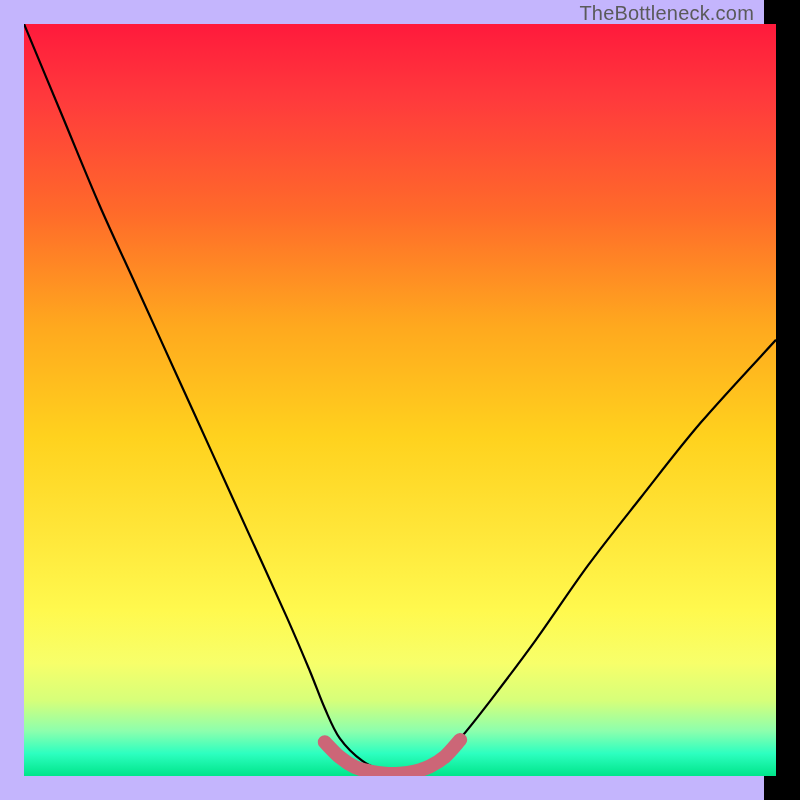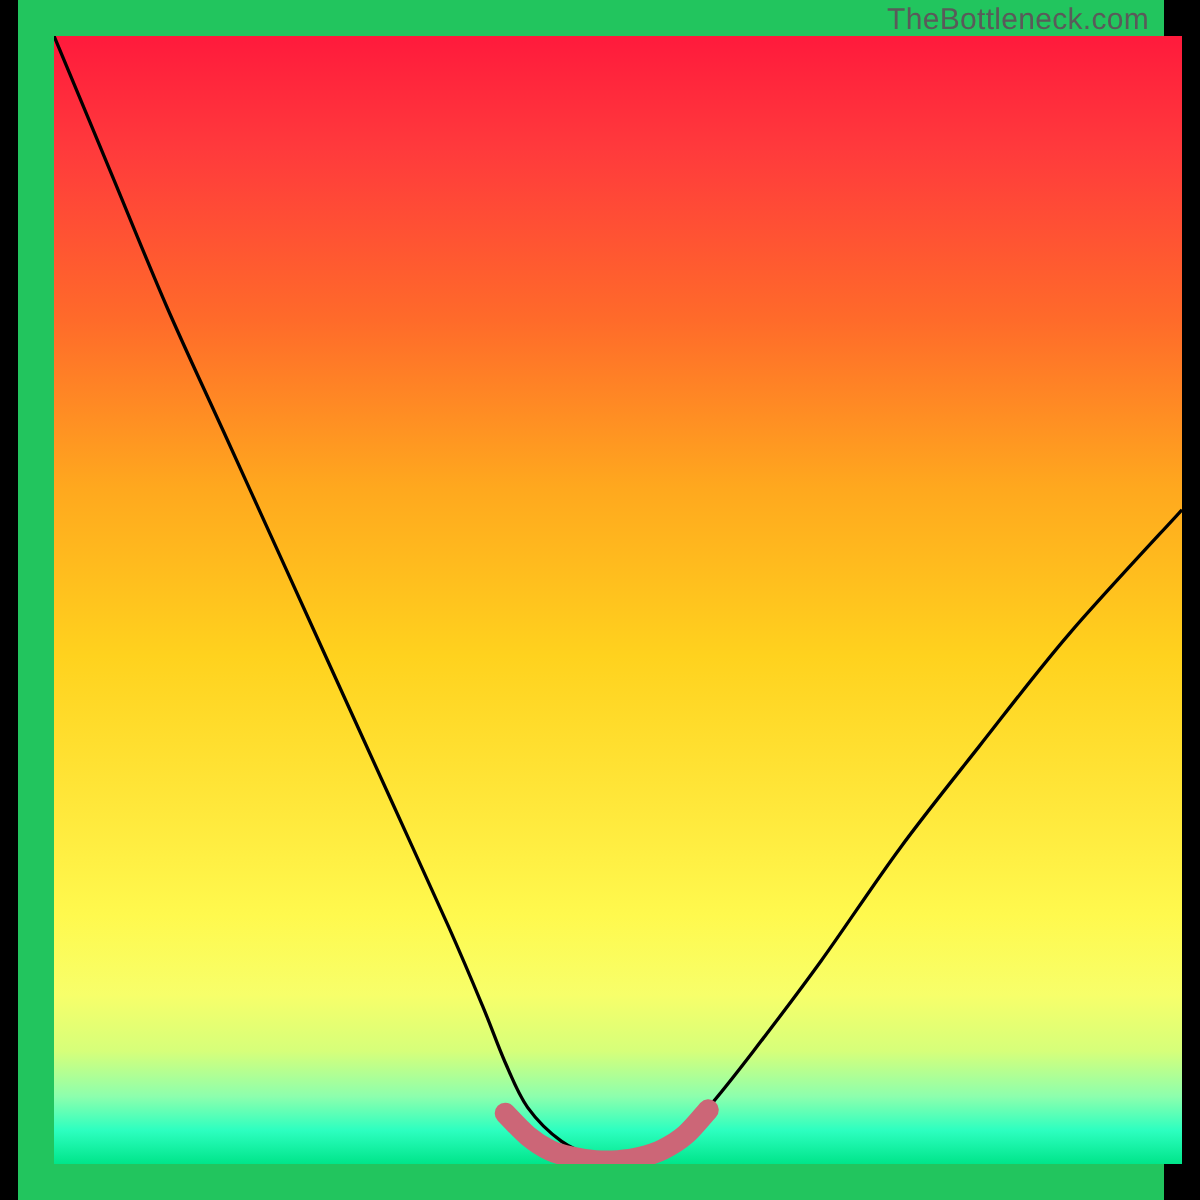--- a/index.html
+++ b/index.html
@@ -10,22 +10,21 @@
     background: #000;
     overflow: hidden;
     font-family: Arial, Helvetica, sans-serif;
   }
   .frame {
     position: absolute;
     top: 0;
     left: 0;
     width: 764px;
     height: 800px;
-    background: #22c55e;
-    margin-left: 12px;
+    background: #c4b5fd;
   }
   .plot {
     position: absolute;
     top: 24px;
     left: 24px;
     width: 752px;
     height: 752px;
     overflow: hidden;
   }
   .gradient {

